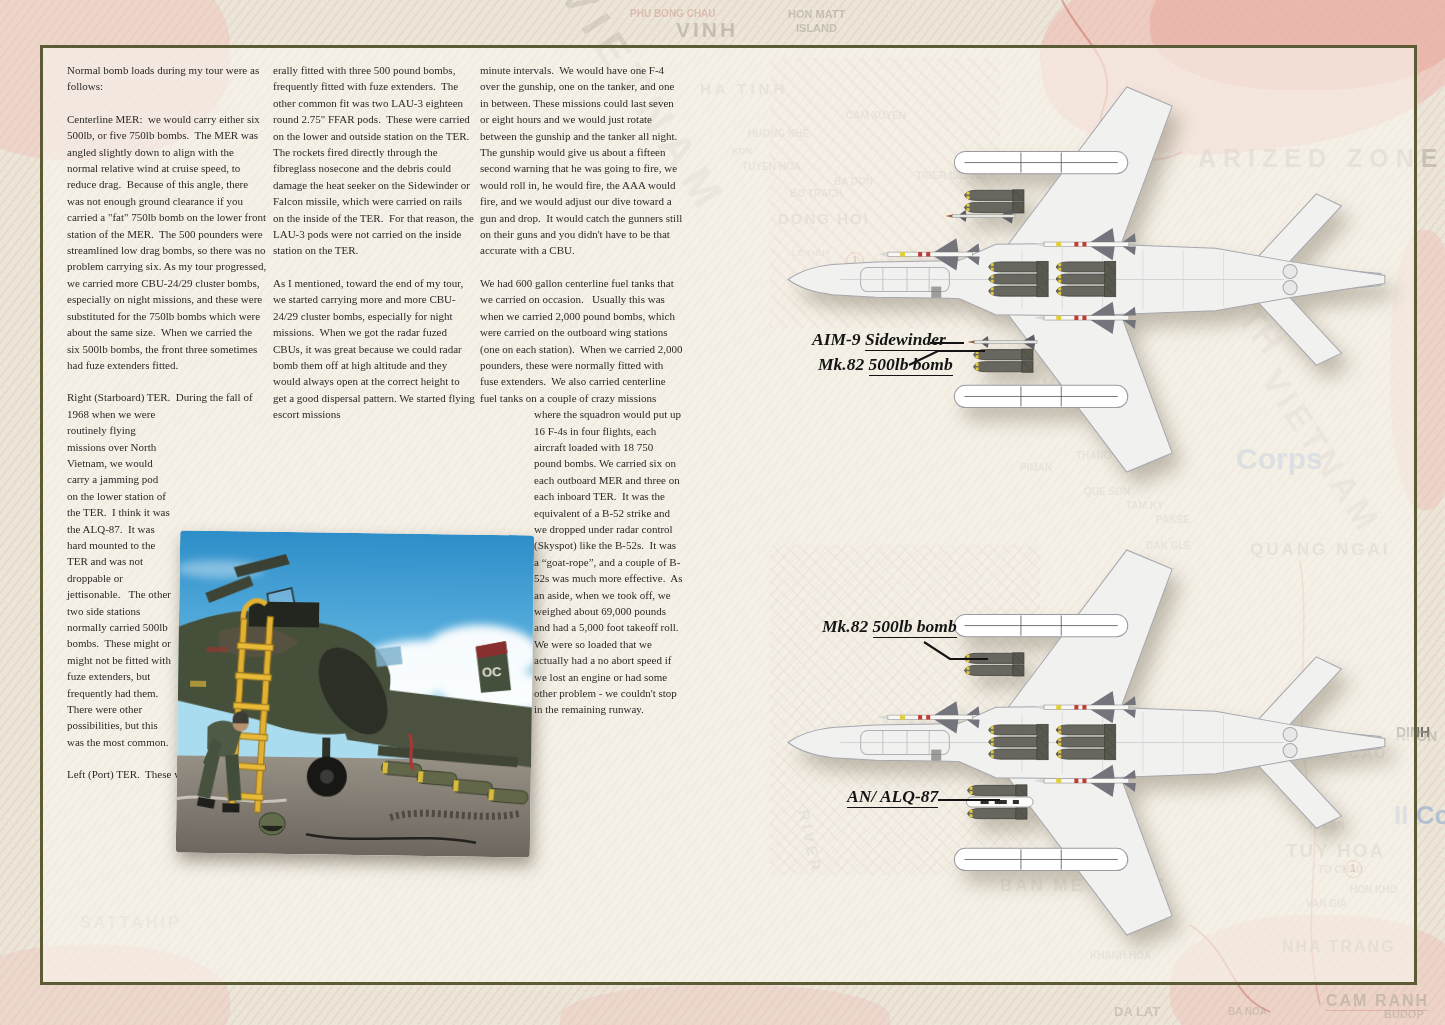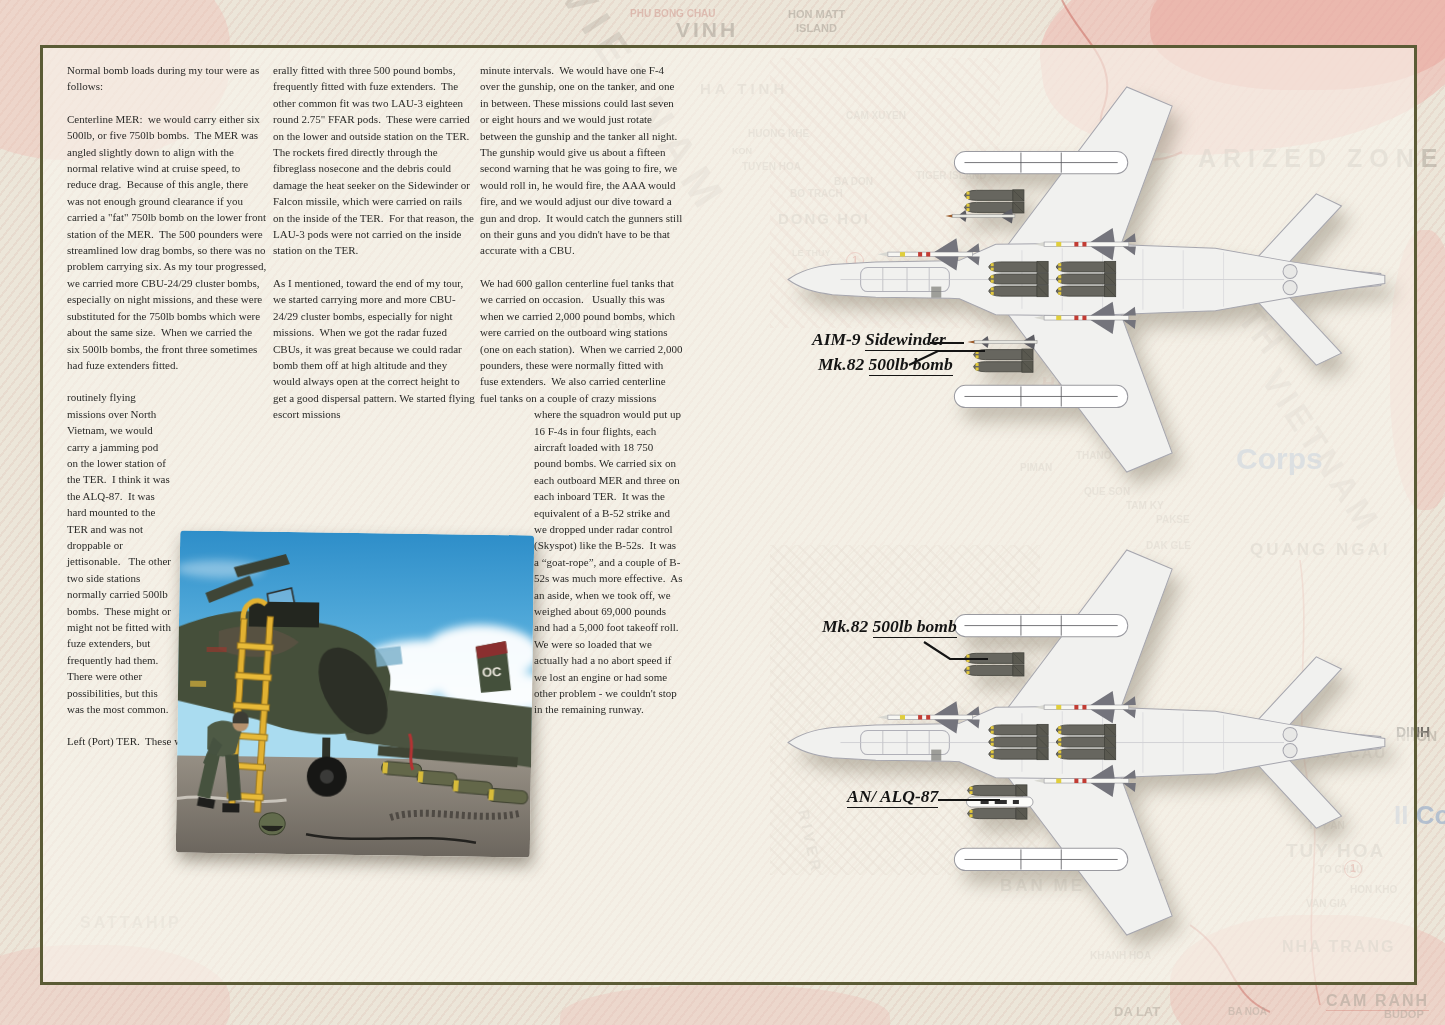--- a/index.html
+++ b/index.html
@@ -126,20 +126,21 @@
       <div class="route-marker" style="left: 846px; top: 252px;">1</div>
       <div class="route-marker" style="left: 1344px; top: 860px;">1</div>
     </div>
 </div>
 
 <div id="frame"></div>
 
 <div class="col" style="left:67px;width:200px">
   <p>Normal bomb loads during my tour were as follows:</p>
   <p>Centerline MER:  we would carry either six 500lb, or five 750lb bombs.  The MER was angled slightly down to align with the normal relative wind at cruise speed, to reduce drag.  Because of this angle, there was not enough ground clearance if you carried a "fat" 750lb bomb on the lower front station of the MER.  The 500 pounders were streamlined low drag bombs, so there was no problem carrying six. As my tour progressed, we carried more CBU-24/29 cluster bombs, especially on night missions, and these were substituted for the 750lb bombs which were about the same size.  When we carried the six 500lb bombs, the front three sometimes had fuze extenders fitted.</p>
+  <p class="mb0">Right (Starboard) TER.  During the fall of 1968 when we were</p>
   <p><span class="spacer-r"></span><span>routinely flying missions over North Vietnam, we would carry a jamming pod on the lower station of the TER.  I think it was the ALQ-87.  It was hard mounted to the TER and was not droppable or jettisonable.   The other two side stations normally carried 500lb bombs.  These might or might not be fitted with fuze extenders, but frequently had them.  There were other possibilities, but this was the most common.</span></p>
   <p>Left (Port) TER.  These were gen-</p>
 </div>
 
 <div class="col" style="left:273px;width:202px">
   <p>erally fitted with three 500 pound bombs, frequently fitted with fuze extenders.  The other common fit was two LAU-3 eighteen round 2.75" FFAR pods.  These were carried on the lower and outside station on the TER.  The rockets fired directly through the fibreglass nosecone and the debris could damage the heat seeker on the Sidewinder or Falcon missile, which were carried on rails on the inside of the TER.  For that reason, the LAU-3 pods were not carried on the inside station on the TER.</p>
   <p class="mb0">As I mentioned, toward the end of my tour, we started carrying more and more CBU-24/29 cluster bombs, especially for night missions.  When we got the radar fuzed CBUs, it was great because we could radar bomb them off at high altitude and they would always open at the correct height to get a good dispersal pattern. We started flying escort missions</p>
   <div class="gap-photo"></div>
 </div>
 

